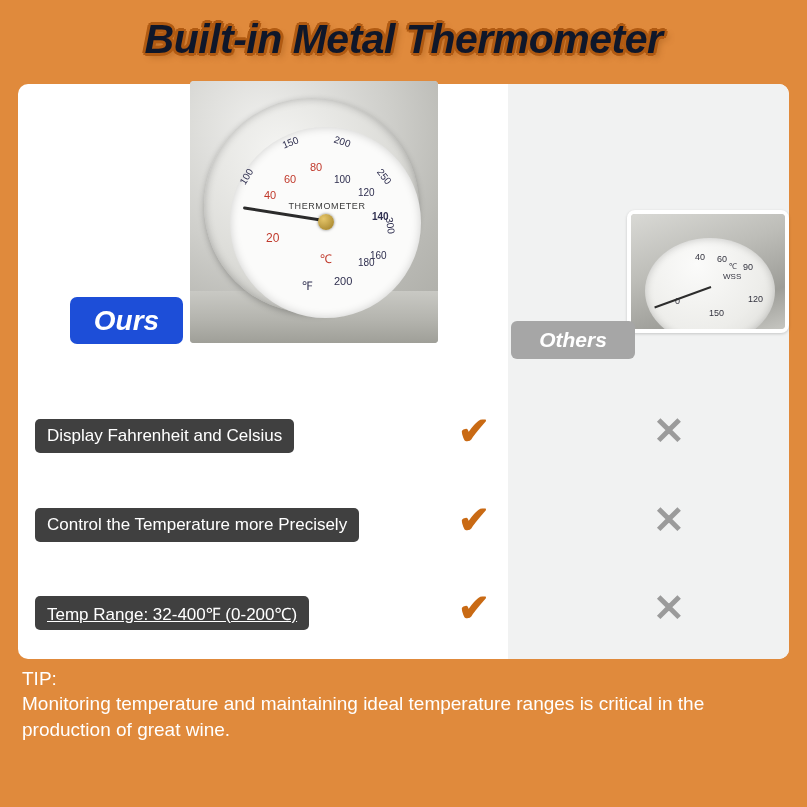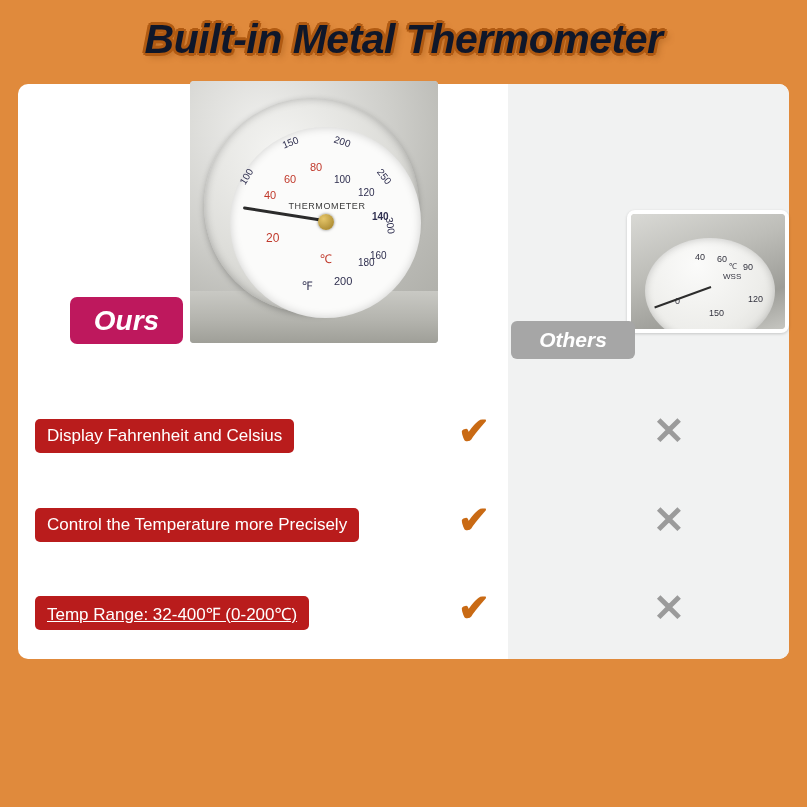--- a/index.html
+++ b/index.html
@@ -103,34 +103,34 @@
     overflow:hidden;
   }
   .others-img .oneedle{
     position:absolute;left:6px;top:48px;width:60px;height:2px;background:#2d2d2d;
     transform-origin:100% 50%;transform:rotate(-20deg);
   }
   .odial-txt{position:absolute;font-size:9px;color:#33333f;}
   
   .ours-label{
     position:absolute;left:52px;top:213px;width:113px;height:47px;
-    background:#be185d;border-radius:7px;
+    background:#1d4ed8;border-radius:7px;
     display:flex;align-items:center;justify-content:center;
     color:#ffffff;font-size:28px;font-weight:bold;font-style:italic;
   }
   .others-label{
     position:absolute;left:493px;top:237px;width:124px;height:38px;
     background:#a6a6a6;border-radius:6px;
     display:flex;align-items:center;justify-content:center;
     color:#ffffff;font-size:21px;font-weight:bold;font-style:italic;
   }
   
   .feat{
     position:absolute;left:17px;height:34px;
-    background:#b91c1c;border-radius:5px;
+    background:#404040;border-radius:5px;
     display:flex;align-items:center;
     padding:0 12px;
     color:#ffffff;font-size:17px;
     white-space:nowrap;
   }
   .check{
     position:absolute;
     color:#c96a14;font-size:38px;font-weight:bold;line-height:1;
   }
   .cross{
@@ -214,13 +214,15 @@
   <div class="check" style="left:440px;top:417px;">✔</div>
   <div class="cross" style="left:635px;top:417px;">✕</div>
 
   <div class="feat" style="top:512px;text-decoration:underline;">Temp Range: 32-400℉ (0-200℃)</div>
   <div class="check" style="left:440px;top:505px;">✔</div>
   <div class="cross" style="left:635px;top:505px;">✕</div>
 
 </div>
 
 <div class="tip">
+  <span class="t1">TIP:</span>
+  <span class="t1">Monitoring temperature and maintaining ideal temperature ranges is critical in the production of great wine.</span>
 </div>
 
 </body></html>

